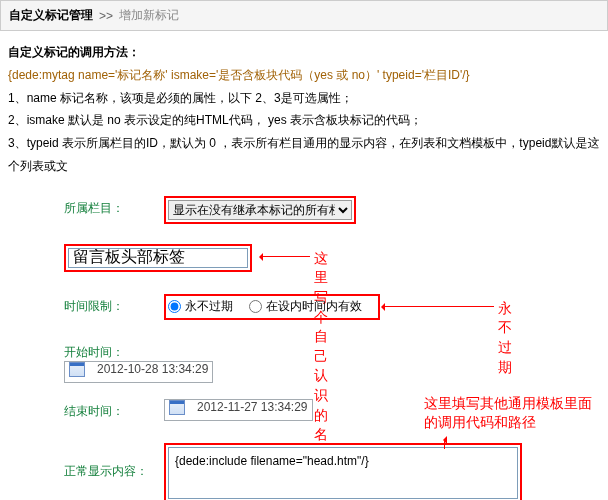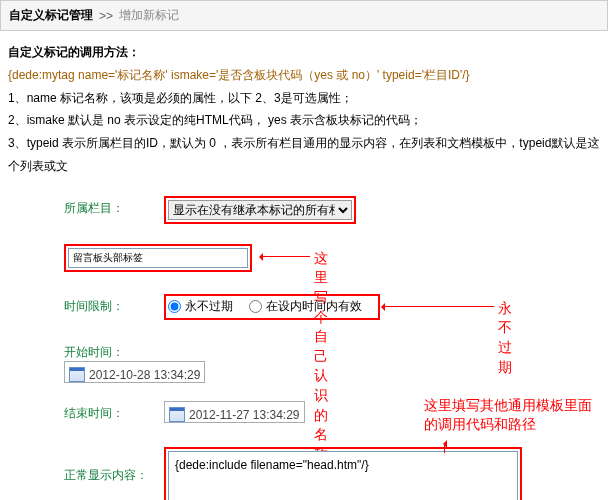--- a/index.html
+++ b/index.html
@@ -20,27 +20,27 @@
     .form-area { padding-left: 56px; }
     
     .form-row { display: flex; align-items: flex-start; margin-bottom: 16px; position: relative; }
     .form-label { width: 100px; padding-top: 4px; color: #15803d; }
     .form-control { position: relative; }
     
     .red-box { border: 2px solid #ff0000; padding: 2px; display: inline-block; }
     
     select.native { font-size: 12px; font-family: inherit; width: 184px; height: 20px; border: 1px solid #999; }
     
-    input[type="text"].tag-name { width: 180px; height: 20px; border: 1px solid #7e9db9; padding: 0 4px; font-size: 10px; font-family: inherit; }
+    input[type="text"].tag-name { width: 180px; height: 20px; border: 1px solid #7e9db9; padding: 0 4px; font-size: 16px; font-family: inherit; }
     
     .radio-group { display: inline-flex; align-items: center; gap: 2px; white-space: nowrap; }
     .radio-group label { display: inline-flex; align-items: center; gap: 4px; margin-right: 14px; }
     .radio-group input { margin: 0; }
     
-    .date-input-wrap { display: inline-flex; align-items: flex-end; border: 1px solid #a5acb2; height: 22px; padding: 0 4px; gap: 4px; }
+    .date-input-wrap { display: inline-flex; align-items: flex-start; border: 1px solid #a5acb2; height: 22px; padding: 0 4px; gap: 12px; }
     .cal-icon { width: 16px; height: 15px; background: linear-gradient(#e8f0fa, #d0e0f5); border: 1px solid #6a8ec8; position: relative; }
     .cal-icon::before { content: ""; position: absolute; top: 0; left: 0; right: 0; height: 3px; background: #3870c5; }
     .date-text { color: #444; }
     
     textarea.normal-content { width: 350px; height: 52px; border: 1px solid #7e9db9; padding: 6px; font-size: 12px; font-family: inherit; resize: none; }
     
     .annotation { color: #ff0000; position: absolute; font-size: 14px; line-height: 1.4; }
     .arrow-line { position: absolute; background: #ff0000; height: 1px; }
     .arrow-line::before { content: ""; position: absolute; left: -5px; top: -3px; border: 4px solid transparent; border-right-color: #ff0000; }
     

